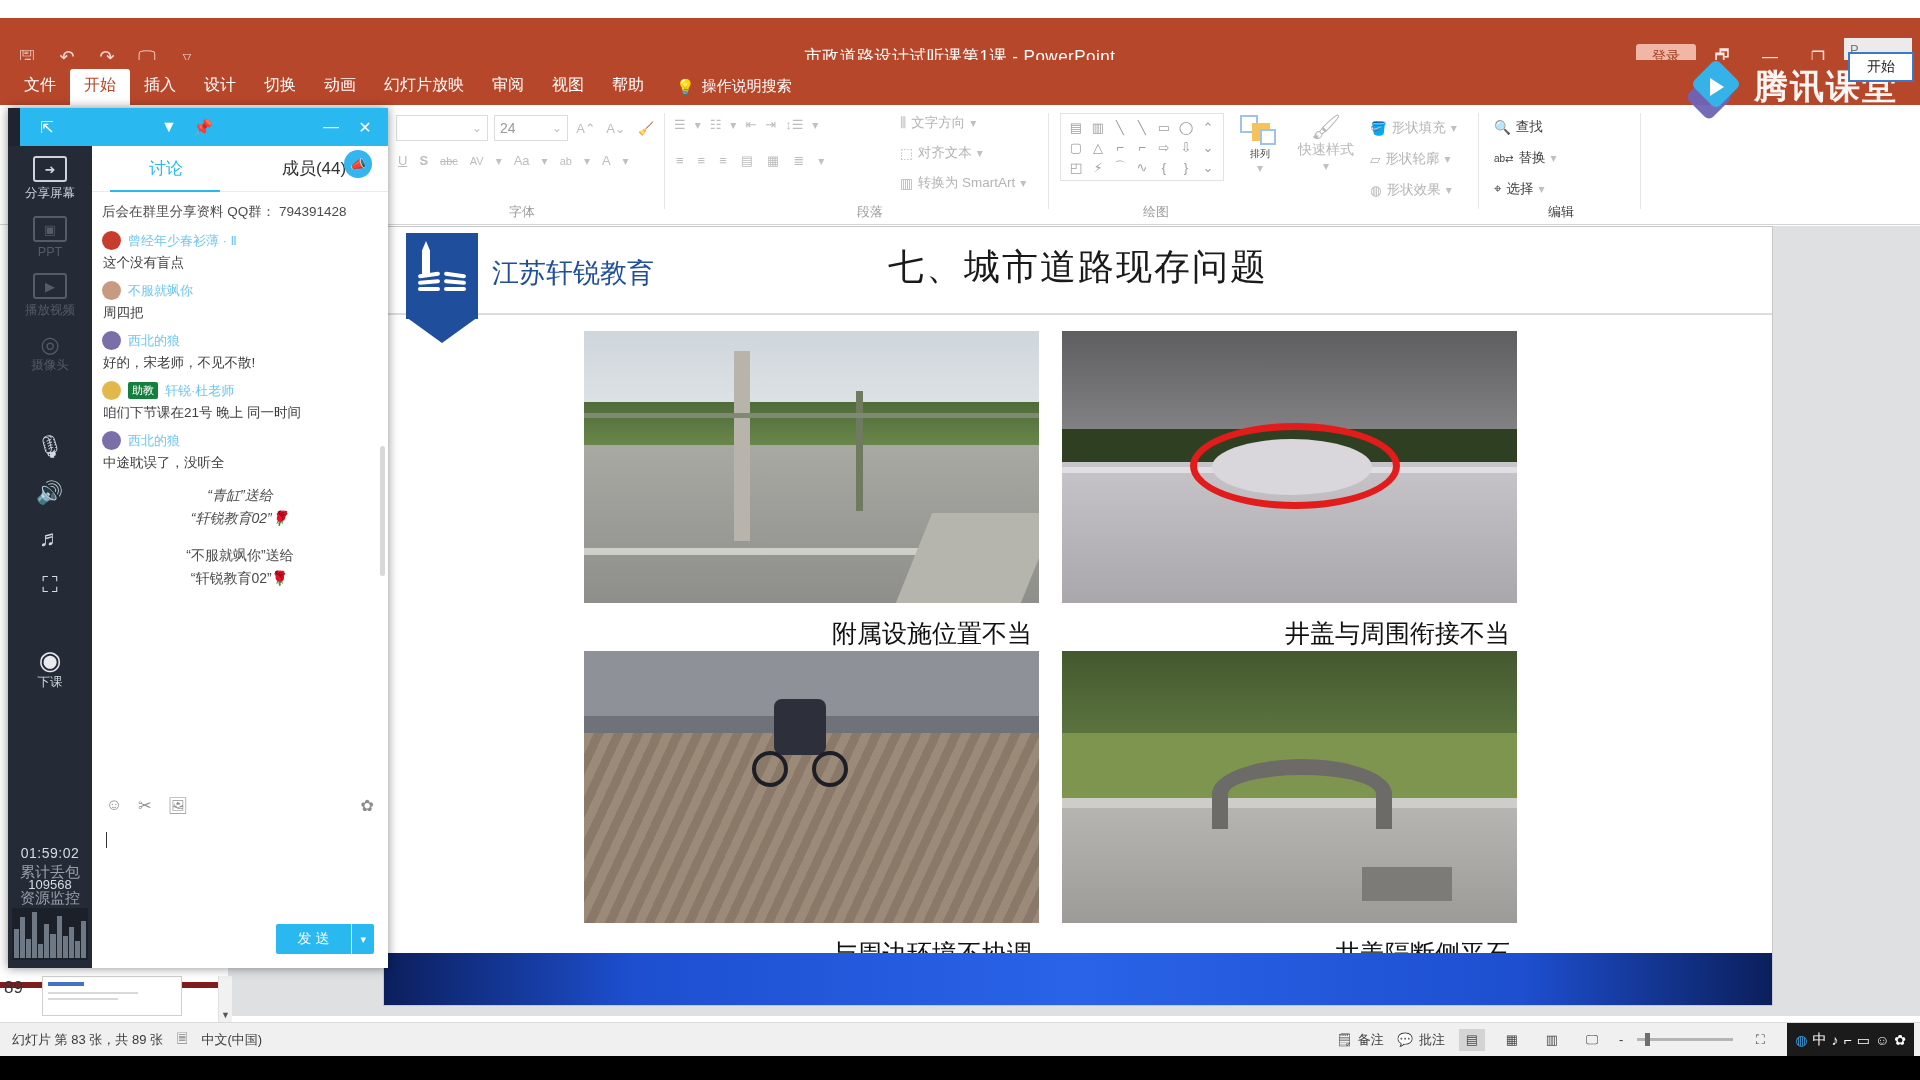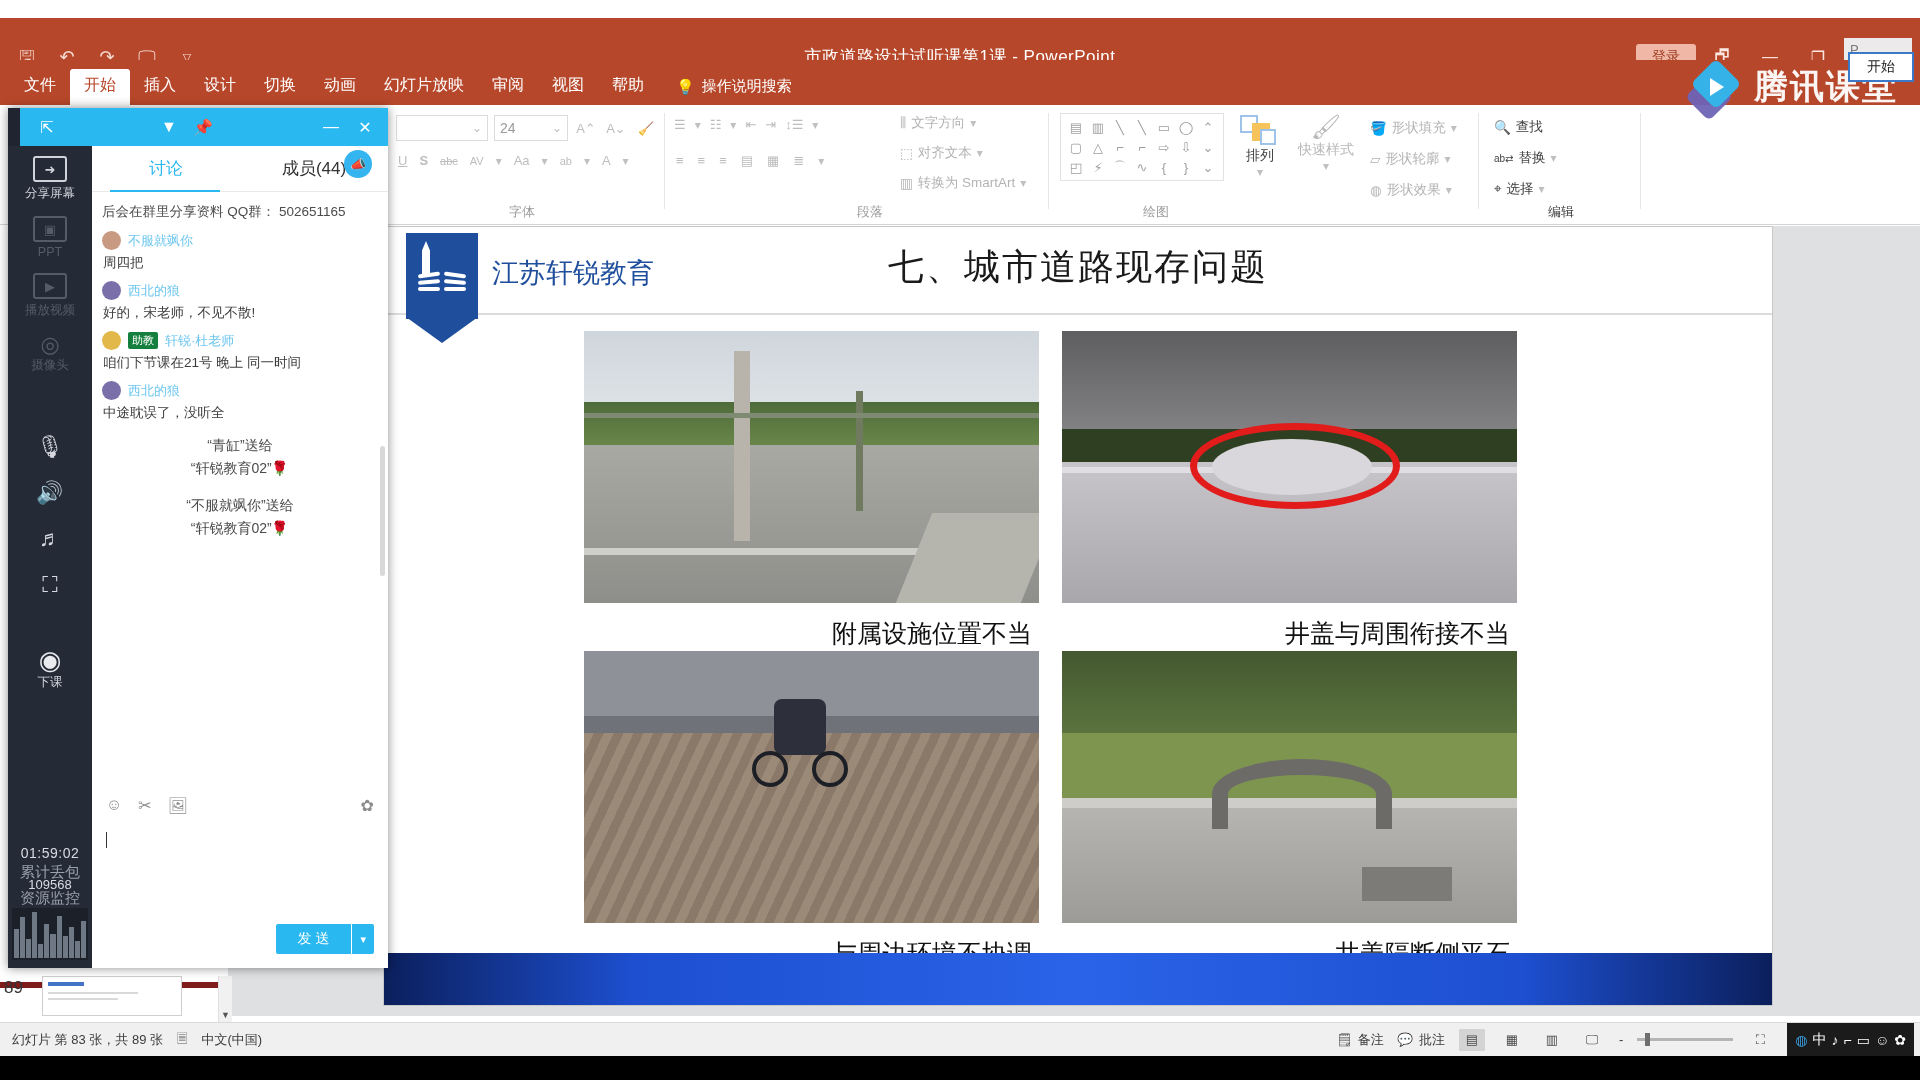--- a/index.html
+++ b/index.html
@@ -309,21 +309,21 @@
           <span>{</span>
             <span>}</span>
           <span>⌄</span>
         </div>
         <div style="margin-left:16px; display:flex; flex-direction:column; align-items:center; color:#3f3f3f;">
           <div style="width:40px;height:34px;position:relative;">
             <div style="position:absolute;left:0;top:2px;width:18px;height:18px;border:2px solid #9fc3e8;"></div>
             <div style="position:absolute;left:12px;top:10px;width:18px;height:18px;background:#f6c35a;"></div>
             <div style="position:absolute;left:20px;top:16px;width:16px;height:16px;border:2px solid #9fc3e8;background:#fff;"></div>
           </div>
-          <div style="font-size:14px;">排列</div>
+          <div style="font-size:10px;">排列</div>
           <div class="mini">▾</div>
         </div>
         <div style="margin-left:18px; display:flex; flex-direction:column; align-items:center; color:#b8b8b8;">
           <div style="font-size:24px;">🖌</div>
           <div style="font-size:14px;">快速样式</div>
           <div class="mini">▾</div>
         </div>
         <div style="margin-left:16px; display:flex; flex-direction:column; gap:7px; padding-top:3px;">
           <div class="txtbtn">
             <span>🪣</span>
@@ -555,22 +555,29 @@
 
   <div id="tc-main">
     <div id="tc-tabs">
       <div class="tctab active">讨论</div>
       <div class="tctab">成员(44)</div>
       <div id="tctab-underline"></div>
       <div id="horn">📣</div>
     </div>
 
     <div id="msgs">
-      <div class="sys-line">后会在群里分享资料  QQ群： 502651165</div>
-
+      <div class="sys-line">后会在群里分享资料  QQ群： 794391428</div>
+
+      <div class="msg">
+        <div class="msg-head">
+          <span class="avatar" style="background:#c83c2e"></span>
+          <span class="uname">曾经年少春衫薄 · Ⅱ</span>
+        </div>
+        <div class="mtext">这个没有盲点</div>
+      </div>
 
       <div class="msg">
         <div class="msg-head">
           <span class="avatar" style="background:#c99a82"></span>
           <span class="uname">不服就飒你</span>
         </div>
         <div class="mtext">周四把</div>
       </div>
 
       <div class="msg">
@@ -591,21 +598,21 @@
       </div>
 
       <div class="msg">
         <div class="msg-head">
           <span class="avatar" style="background:#7a6fa8"></span>
           <span class="uname">西北的狼</span>
         </div>
         <div class="mtext">中途耽误了，没听全</div>
       </div>
 
-      <div class="gift" style="margin-top:12px;">
+      <div class="gift" style="margin-top:12px;font-style:italic;">
         <div>“青缸”送给</div>
         <div><span>“轩锐教育02”</span><span class="rose">🌹</span></div>
       </div>
       <div class="gift" style="margin-top:14px;">
         <div>“不服就飒你”送给</div>
         <div><span>“轩锐教育02”</span><span class="rose">🌹</span></div>
       </div>
     </div>
     <div id="tc-scroll"></div>
 

